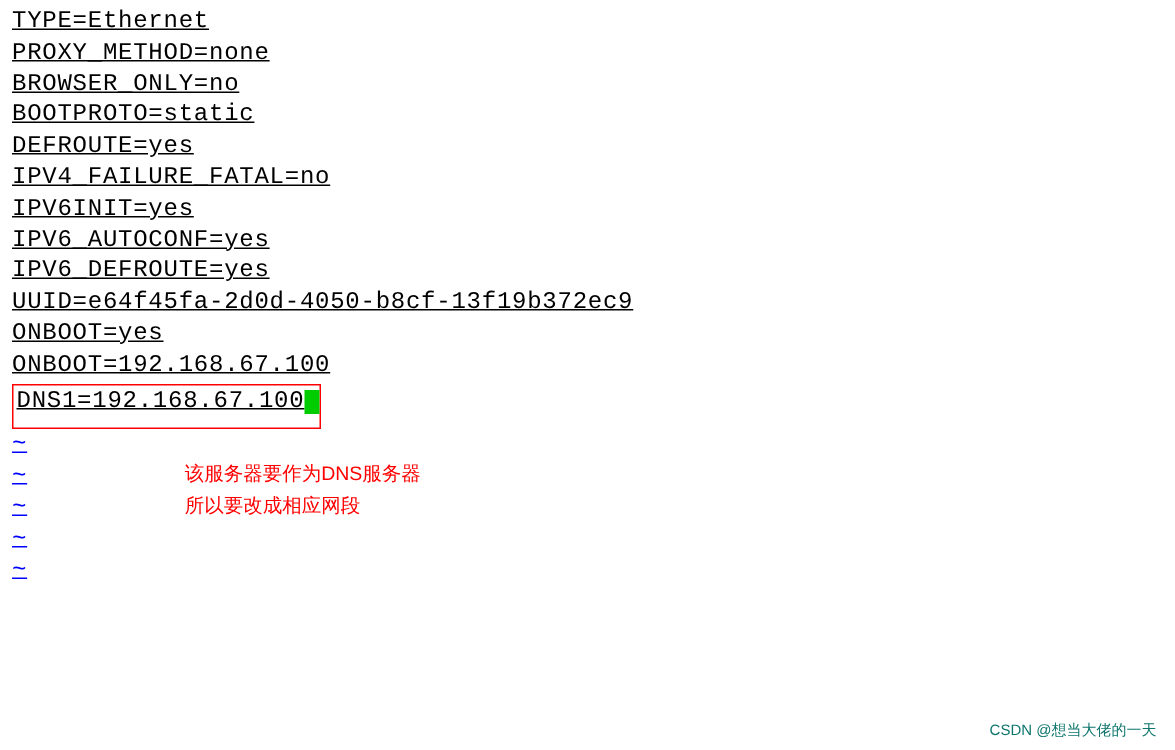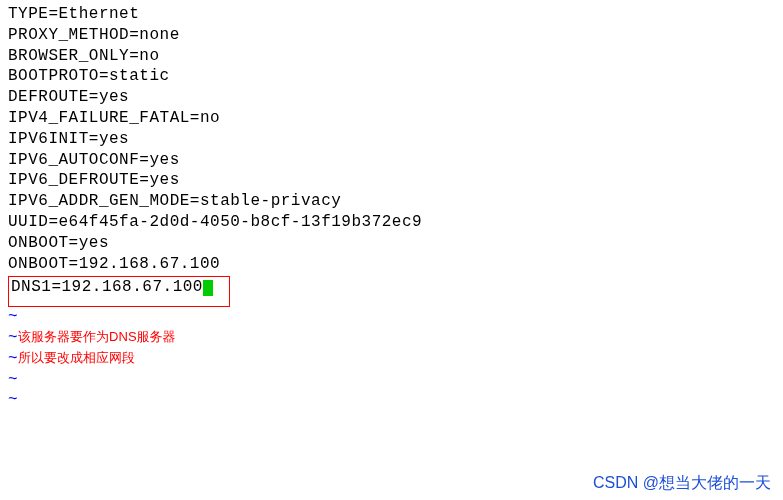--- a/index.html
+++ b/index.html
@@ -14,72 +14,73 @@
       background: #ffffff;
       padding: 4px 8px;
       position: relative;
       width: 783px;
       height: 500px;
     }
     .config-line {
       color: #000;
       white-space: pre;
       letter-spacing: 0.5px;
+      text-decoration: underline;
     }
     .red-box {
       border: 1px solid #ff0000;
       display: inline-block;
-      padding: 0 16px 8px 2px;
+      padding: 0 0 8px 2px;
       margin-top: 2px;
     }
     .cursor-block {
       display: inline-block;
       width: 10px;
       height: 16px;
       background: #00cc00;
       vertical-align: text-bottom;
     }
     .tilde {
       color: #0000ff;
       font-weight: normal;
       margin-top: 0px;
     }
     .annotation {
       color: #ff0000;
       font-family: Arial, sans-serif;
       font-size: 13px;
+      margin-left: 105px;
       line-height: 1.4;
     }
     .annotation-row {
       display: flex;
       align-items: flex-start;
     }
     .watermark {
       position: absolute;
       bottom: 6px;
       right: 12px;
-      color: #1d4ed8;
+      color: #0f766e;
       font-family: Arial, sans-serif;
-      font-size: 16px;
+      font-size: 10px;
     }
   </style>
 </head>
 <body>
 
 <div>
   <div class="config-line">TYPE=Ethernet</div>
   <div class="config-line">PROXY_METHOD=none</div>
   <div class="config-line">BROWSER_ONLY=no</div>
   <div class="config-line">BOOTPROTO=static</div>
   <div class="config-line">DEFROUTE=yes</div>
   <div class="config-line">IPV4_FAILURE_FATAL=no</div>
   <div class="config-line">IPV6INIT=yes</div>
   <div class="config-line">IPV6_AUTOCONF=yes</div>
   <div class="config-line">IPV6_DEFROUTE=yes</div>
-  <div class="config-line">IPV6_ADDR_GEN_MODE=stable-privacy</div>
   <div class="config-line">UUID=e64f45fa-2d0d-4050-b8cf-13f19b372ec9</div>
   <div class="config-line">ONBOOT=yes</div>
   <div class="config-line">ONBOOT=192.168.67.100</div>
   <div class="red-box">
     <span class="config-line">DNS1=192.168.67.100</span><span class="cursor-block"></span>
   </div>
   <div class="config-line tilde">~</div>
   <div class="annotation-row">
     <span class="config-line tilde">~</span>
     <span class="annotation">该服务器要作为DNS服务器</span>

